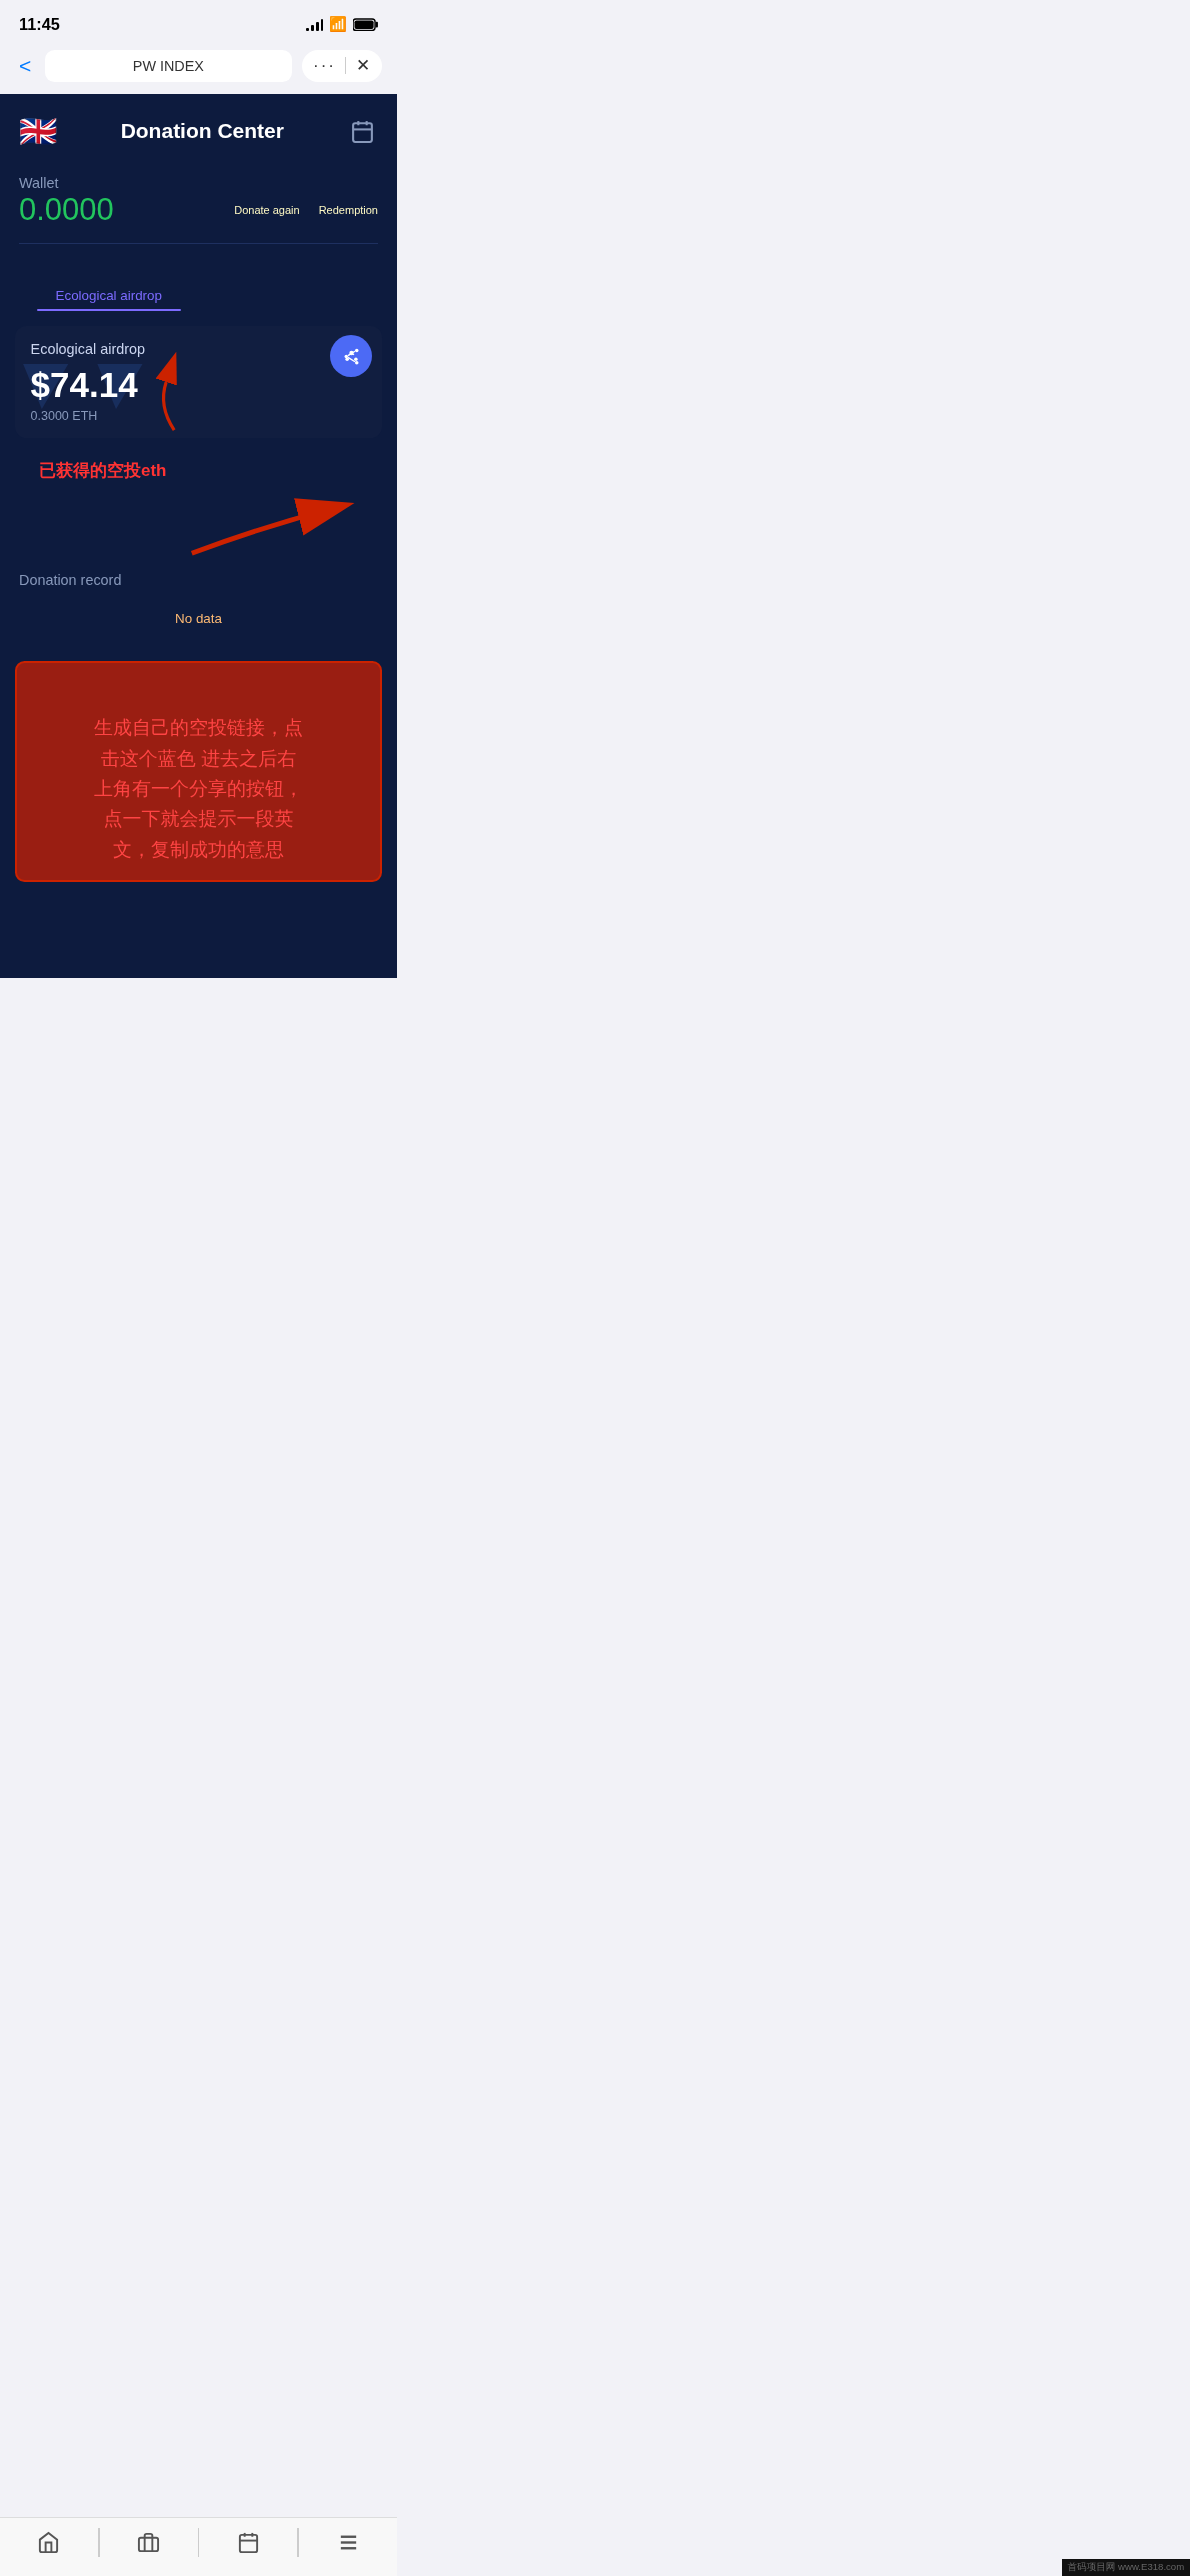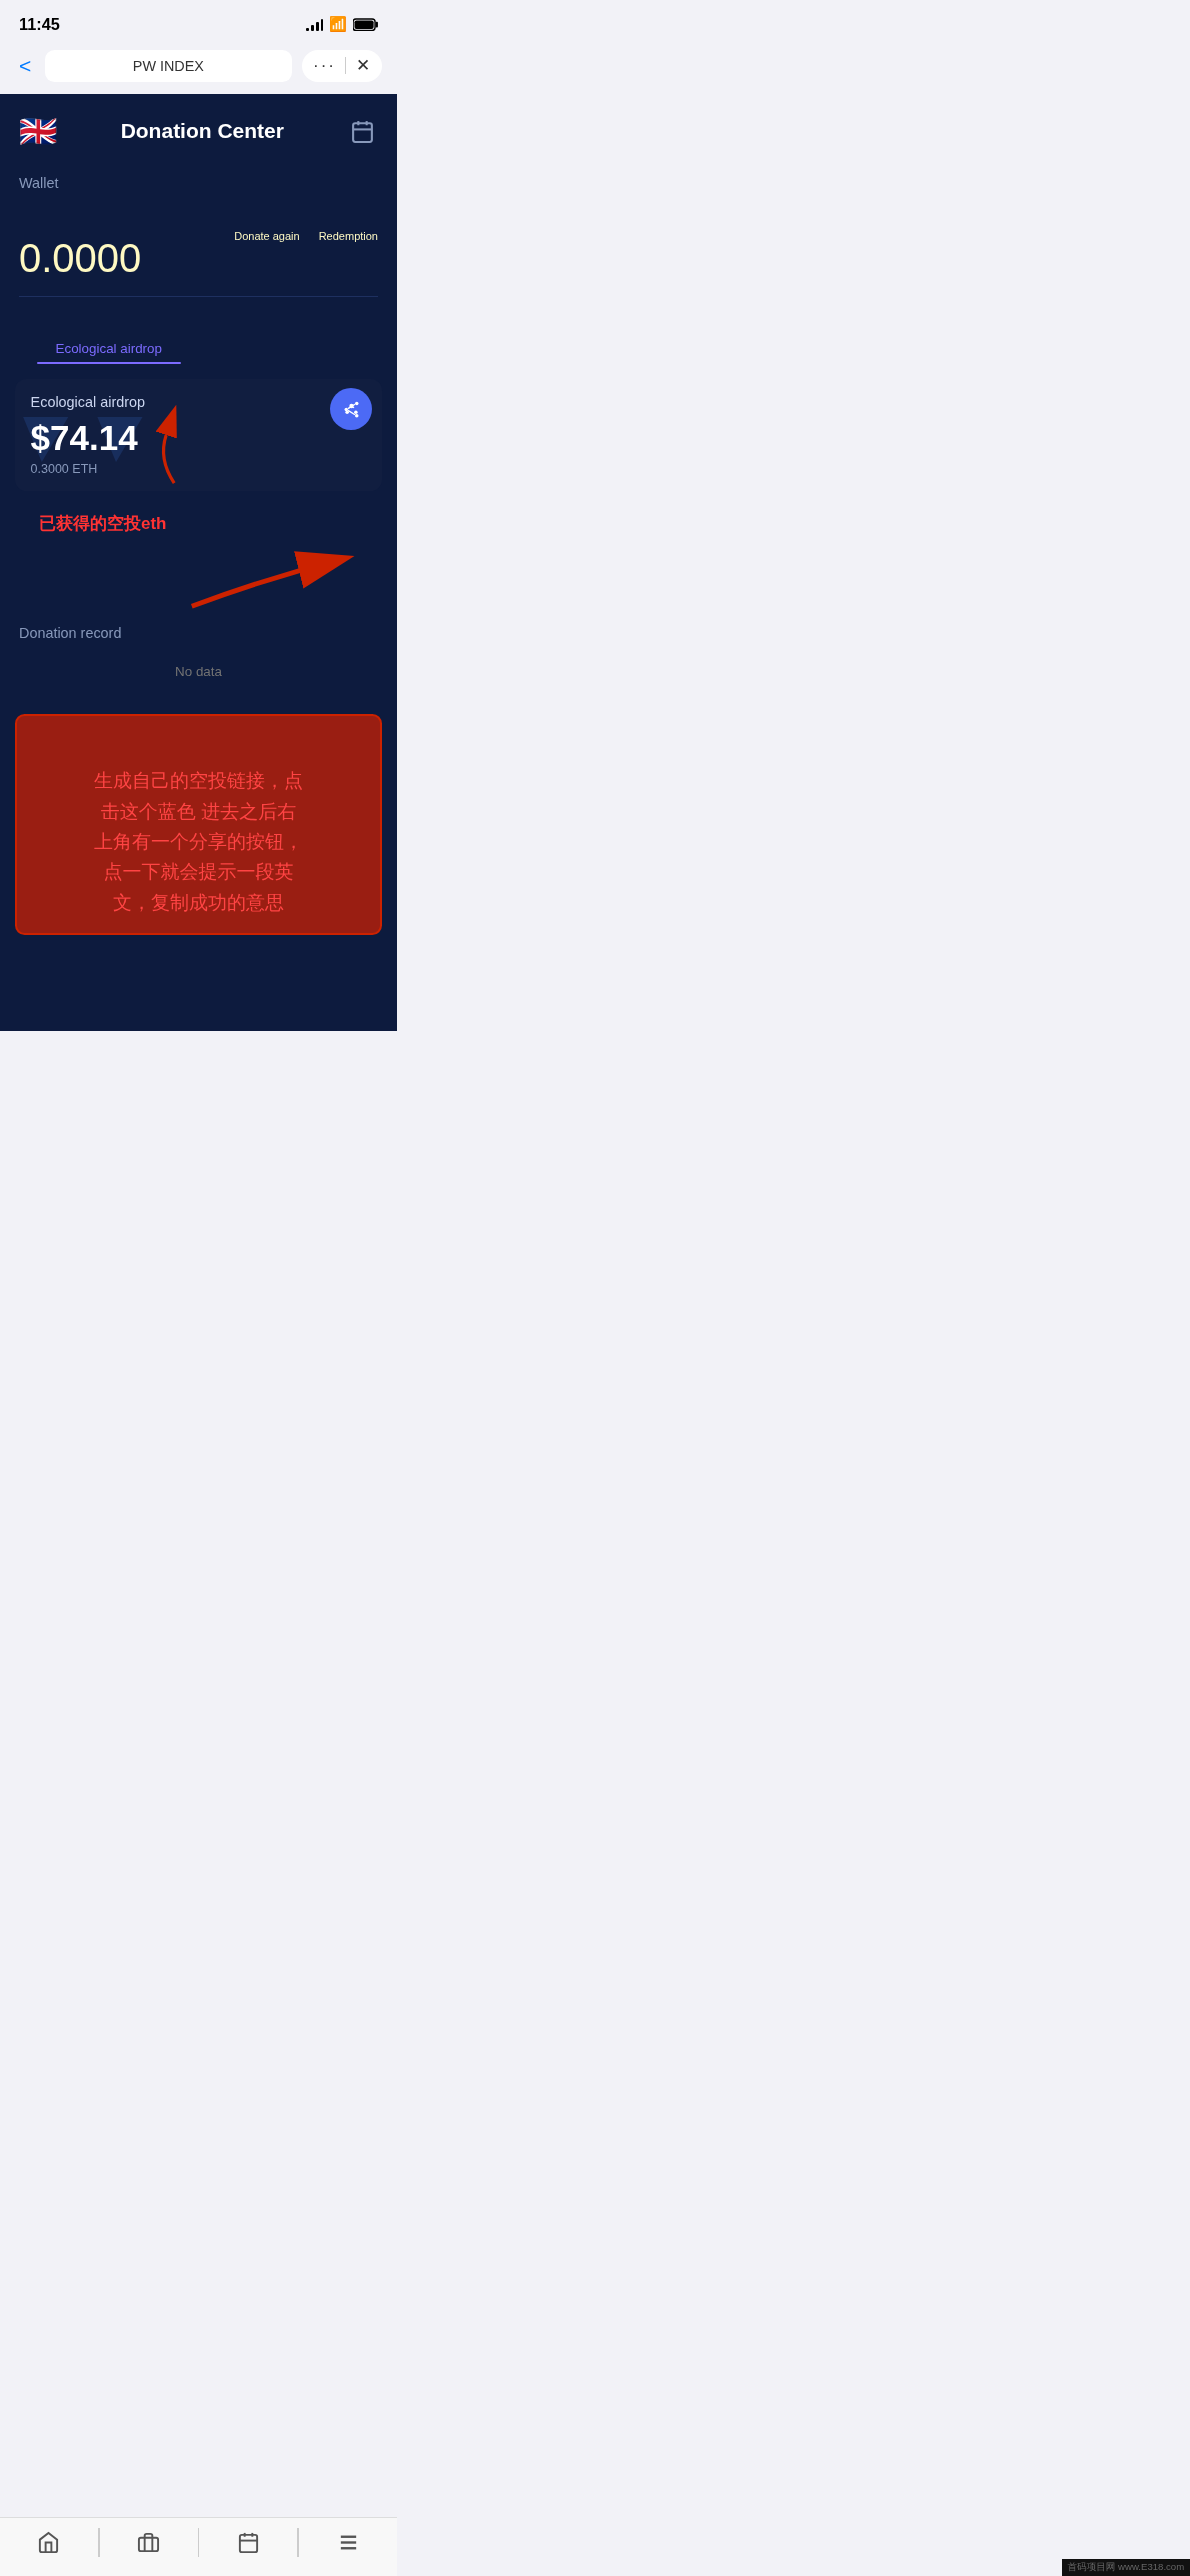--- a/index.html
+++ b/index.html
@@ -136,24 +136,23 @@
       font-size: 14.4px;
       color: #8899bb;
       margin-bottom: 1px;
     }
     .wallet-row {
       display: flex;
       align-items: center;
       justify-content: space-between;
     }
     .wallet-amount {
-      font-size: 40px;
+      font-size: 31px;
       font-weight: 300;
-      color: #fef9c3;
-      margin-top: 44px;
+      color: #22c55e;
     }
     .wallet-actions {
       display: flex;
       gap: 19px;
     }
     .wallet-action-btn {
       font-size: 11px;
       color: #fef9c3;
       cursor: pointer;
       background: none;
@@ -262,21 +261,21 @@
     .donation-record {
       padding: 9.6px 19px;
     }
     .donation-record-label {
       font-size: 14.4px;
       color: #8899bb;
       margin-bottom: 7.7px;
     }
     .no-data {
       text-align: center;
-      color: #737373;
+      color: #fdba74;
       font-size: 13.4px;
       padding: 15.3px 0;
     }
 
     
     .annotation-box {
       margin: 9.6px 15.3px 19px;
       border: 2.9px solid #cc2200;
       border-radius: 9.6px;
       background: rgba(180, 30, 10, 0.85);

